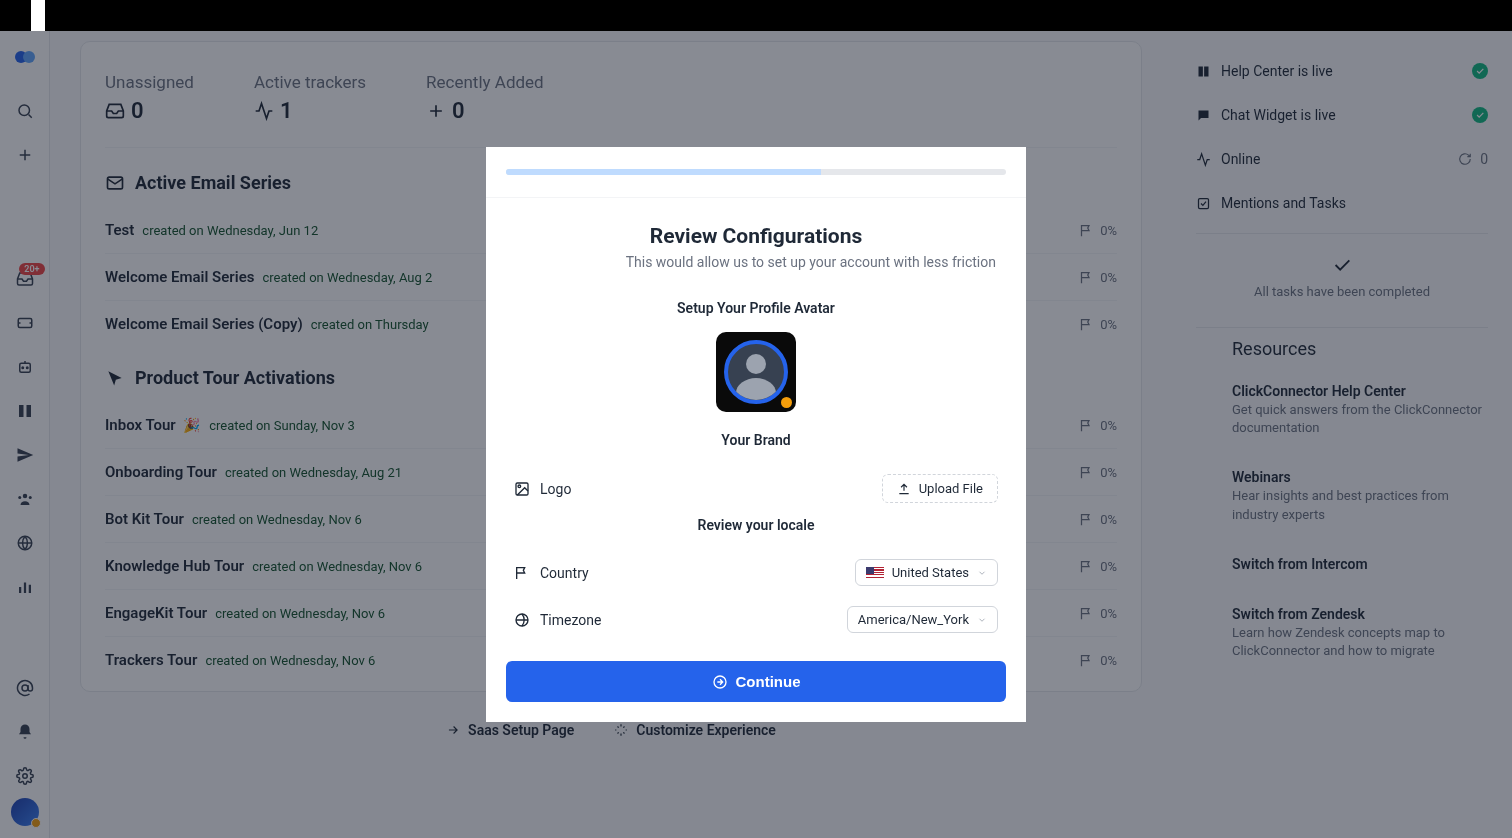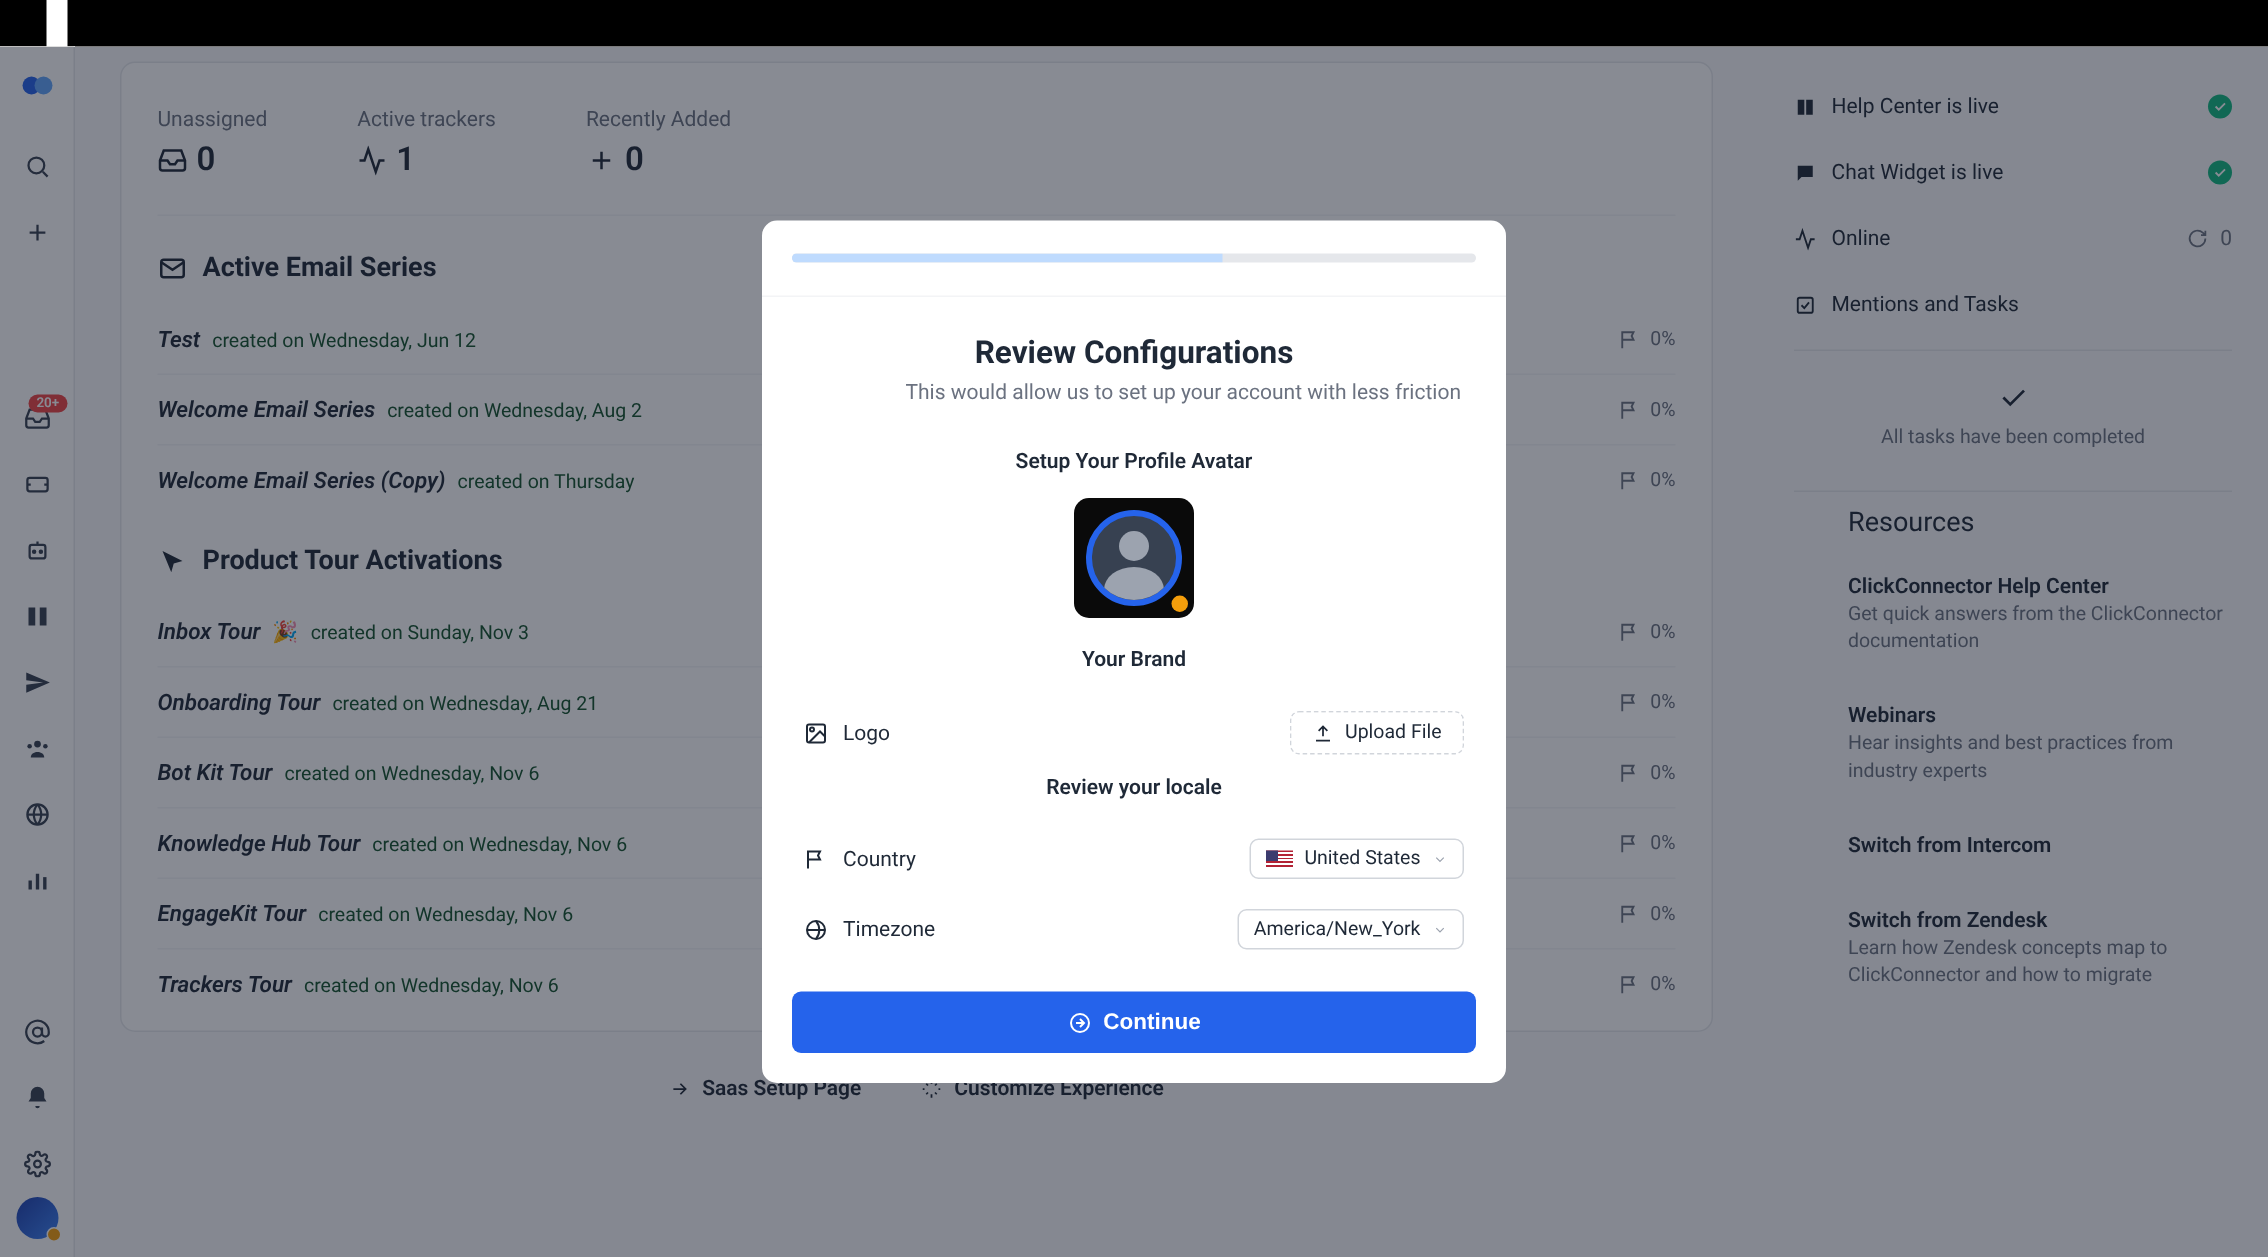--- a/index.html
+++ b/index.html
@@ -15,30 +15,30 @@
 .sidebar .nav-icon svg { width: 18px; height: 18px; }
 .sidebar .badge { position: absolute; top: -6px; right: -10px; background: #ef4444; color: #fff; font-size: 9px; font-weight: 600; padding: 1px 5px; border-radius: 8px; }
 .sidebar .spacer { flex: 1; }
 .sidebar .avatar { width: 28px; height: 28px; border-radius: 50%; background: linear-gradient(135deg,#1e40af,#3b82f6); margin-bottom: 12px; position: relative; }
 .sidebar .avatar::after { content: ''; position: absolute; right: -2px; bottom: -2px; width: 8px; height: 8px; background: #f59e0b; border-radius: 50%; border: 1px solid #fff; }
 
 
 .main { flex: 1; padding: 0 30px; overflow-y: auto; }
 .card { background: #fff; border: 1px solid #e5e7eb; border-radius: 10px; margin: 10px 0; padding: 24px 24px 8px; }
 .stats-row { display: flex; gap: 60px; padding: 6px 0 24px; border-bottom: 1px solid #f3f4f6; margin-bottom: 24px; }
-.stat .stat-label { font-size: 14px; color: #6b7280; margin-bottom: 6px; }
+.stat .stat-label { font-size: 17px; color: #6b7280; margin-bottom: 6px; }
 .stat .stat-value { font-size: 22px; font-weight: 600; display: flex; align-items: center; gap: 6px; }
 .stat .stat-value svg { width: 20px; height: 20px; }
 .section-header { display: flex; align-items: center; gap: 10px; margin-bottom: 14px; }
 .section-header svg { width: 20px; height: 20px; }
 .section-title { font-size: 18px; font-weight: 700; }
 .list-item { display: flex; align-items: center; justify-content: space-between; padding: 14px 0; border-bottom: 1px solid #f3f4f6; }
 .list-item:last-child { border-bottom: none; }
 .list-item .li-left { display: flex; align-items: baseline; gap: 8px; flex-wrap: wrap; }
-.list-item .li-title { font-size: 15px; font-weight: 600; font-style: italic; }
+.list-item .li-title { font-size: 15px; font-weight: 600; }
 .list-item .li-meta { font-size: 13px; color: #14532d; }
 .list-item .li-right { display: flex; align-items: center; gap: 6px; font-size: 13px; color: #6b7280; }
 .list-item .li-right svg { width: 15px; height: 15px; }
 .bottom-actions { display: flex; gap: 40px; justify-content: center; padding: 20px 0 0; }
 .bottom-action { display: flex; align-items: center; gap: 8px; font-size: 14px; font-weight: 600; cursor: pointer; }
 .emoji { font-size: 14px; }
 
 
 .right { width: 340px; padding: 18px 24px; overflow-y: auto; }
 .status-row { display: flex; align-items: center; justify-content: space-between; padding: 14px 0; font-size: 14px; }
@@ -51,21 +51,21 @@
 .tasks-complete { text-align: center; padding: 12px 0 20px; }
 .tasks-complete svg { width: 22px; height: 22px; margin-bottom: 4px; }
 .tasks-complete div { font-size: 13px; color: #6b7280; }
 .res-title { font-size: 18px; font-weight: 400; margin: 10px 0 14px; padding-left: 36px; }
 .res-item { padding: 10px 0 10px 36px; margin-bottom: 12px; }
 .res-item .rt { font-size: 14px; font-weight: 600; margin-bottom: 2px; }
 .res-item .rd { font-size: 13px; color: #6b7280; line-height: 1.4; }
 
 
 .overlay { position: fixed; inset: 0; top: 31px; background: rgba(17,24,39,0.5); display: flex; align-items: center; justify-content: center; }
-.modal { background: #fff; border-radius: 10px; width: 496px; padding: 22px 0 20px; display: flex; flex-direction: column; align-items: stretch; }
+.modal { background: #fff; border-radius: 0; width: 540px; padding: 22px 0 20px; display: flex; flex-direction: column; align-items: stretch; }
 .progress { height: 6px; background: #e5e7eb; border-radius: 3px; margin: 0 20px 22px; overflow: hidden; }
 .progress-fill { height: 100%; background: #bfdbfe; width: 63%; }
 .modal .mdivider { height: 1px; background: #f3f4f6; margin-bottom: 26px; }
 .modal-title { text-align: center; font-size: 21px; font-weight: 700; margin-bottom: 6px; }
 .modal-sub { text-align: right; font-size: 14px; color: #6b7280; margin-bottom: 30px; padding: 0 30px; }
 .section-label { text-align: center; font-size: 14px; font-weight: 600; margin-bottom: 16px; }
 .avatar-lg { width: 80px; height: 80px; border-radius: 10px; background: #0a0a0a; margin: 0 auto 20px; position: relative; display: flex; align-items: center; justify-content: center; }
 .avatar-lg .ring { width: 64px; height: 64px; border-radius: 50%; border: 4px solid #2563eb; background: #374151; position: relative; overflow: hidden; }
 .avatar-lg .ring::before { content: ''; position: absolute; top: 10px; left: 50%; transform: translateX(-50%); width: 20px; height: 20px; background: #9ca3af; border-radius: 50%; }
 .avatar-lg .ring::after { content: ''; position: absolute; bottom: -8px; left: 50%; transform: translateX(-50%); width: 40px; height: 30px; background: #9ca3af; border-radius: 50% 50% 0 0; }

